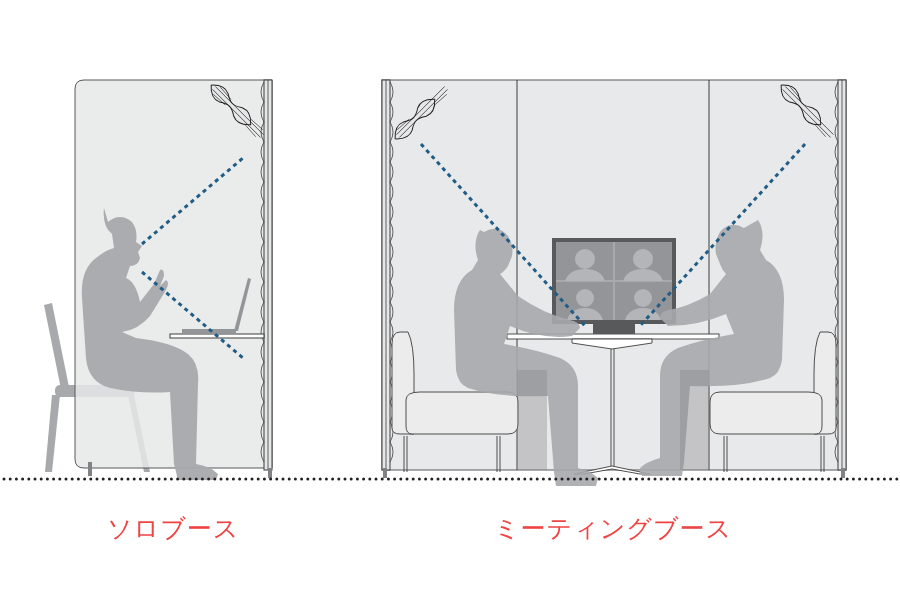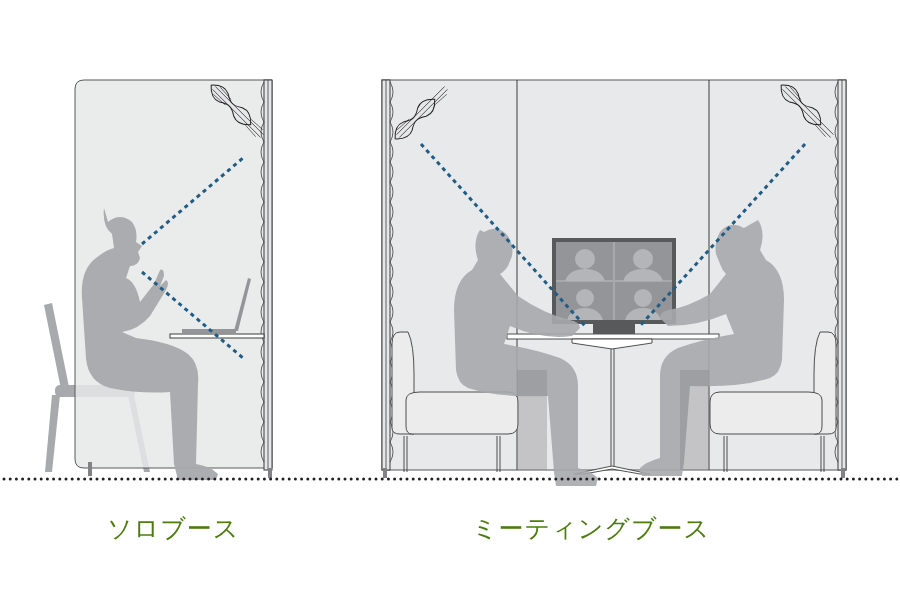--- a/index.html
+++ b/index.html
@@ -1,20 +1,20 @@
 <!DOCTYPE html>
 <html><head>
 <meta charset="utf-8">
 <style>
   html, body { margin: 0; padding: 0; background: #ffffff; }
   body { width: 900px; height: 600px; position: relative; overflow: hidden; font-family: "DejaVu Sans", sans-serif; }
   #stage { position: absolute; left: 0; top: 0; width: 900px; height: 600px; }
-  .label { position: absolute; font-size: 25px; color: #4d7c0f; letter-spacing: 1px; white-space: nowrap; }
+  .label { position: absolute; font-size: 25px; color: #ef4444; letter-spacing: 1px; white-space: nowrap; }
   #label-solo { left: 107px; top: 512px; }
-  #label-meeting { left: 472px; top: 512px; }
+  #label-meeting { left: 494px; top: 512px; }
 </style>
 </head>
 <body>
 
 <div id="stage">
 <svg width="900" height="600" viewBox="0 0 900 600" xmlns="http://www.w3.org/2000/svg">
 
   <g>
 
     <g fill="#a7a9ac">

